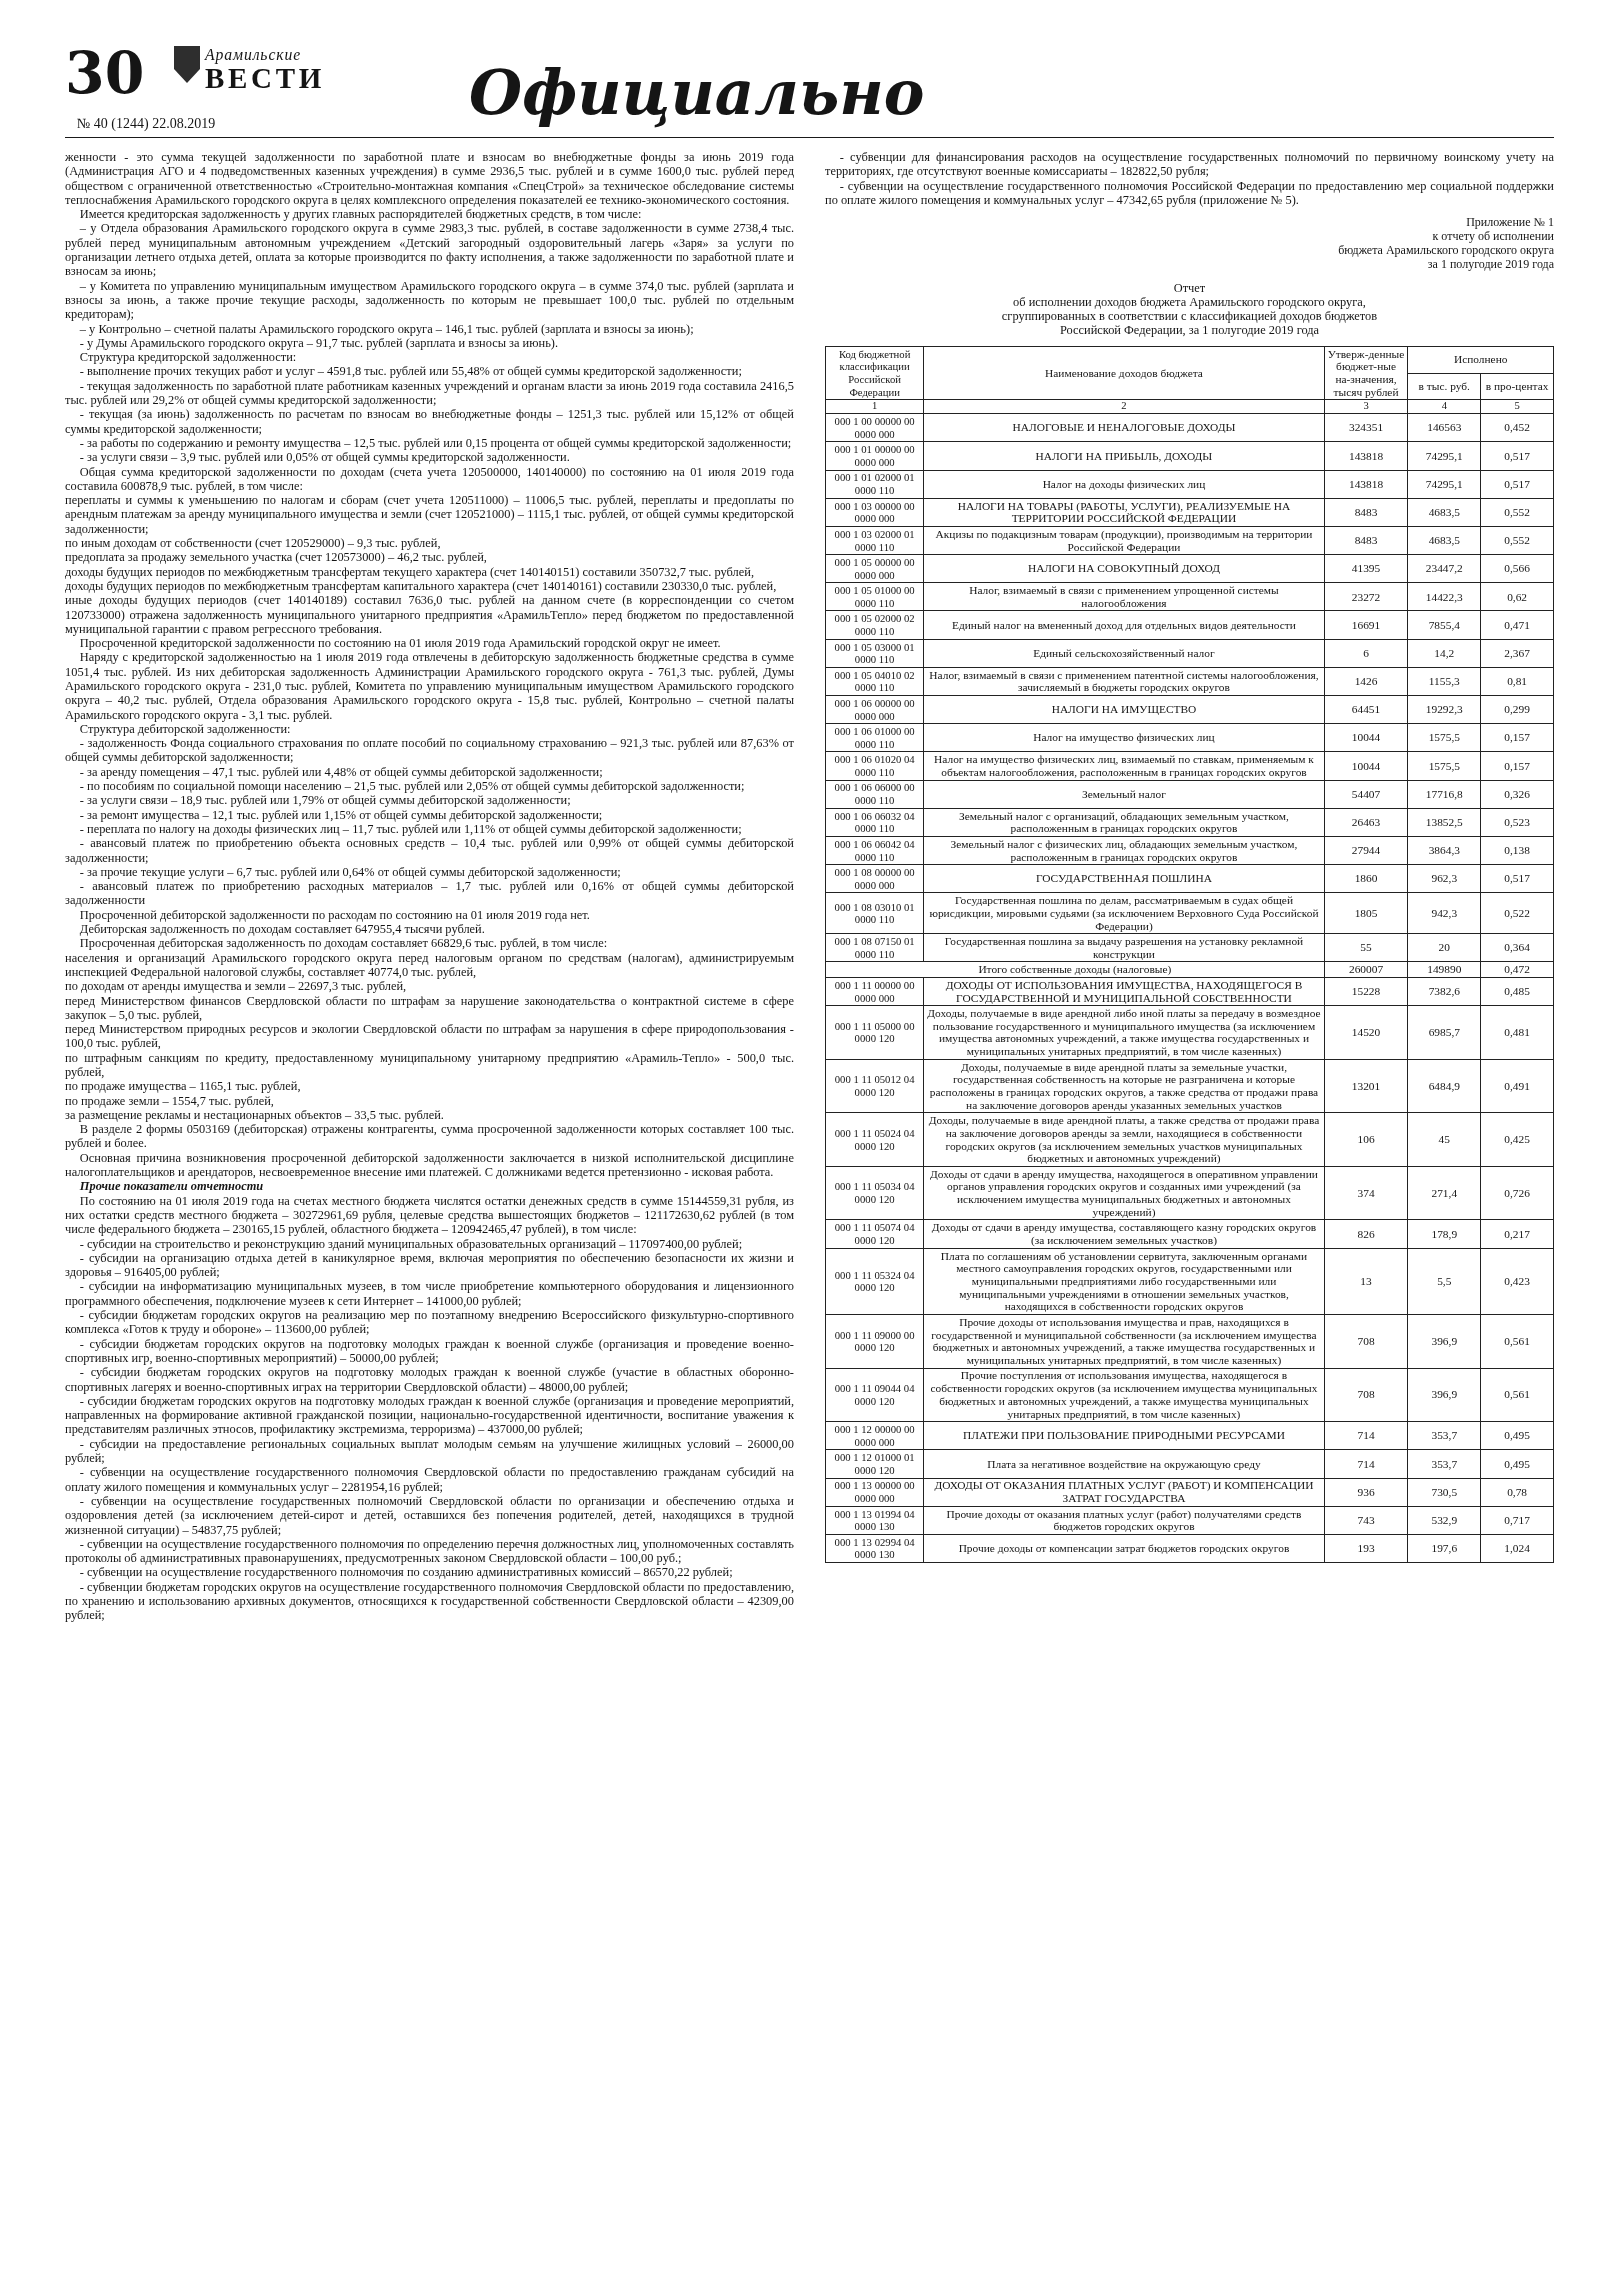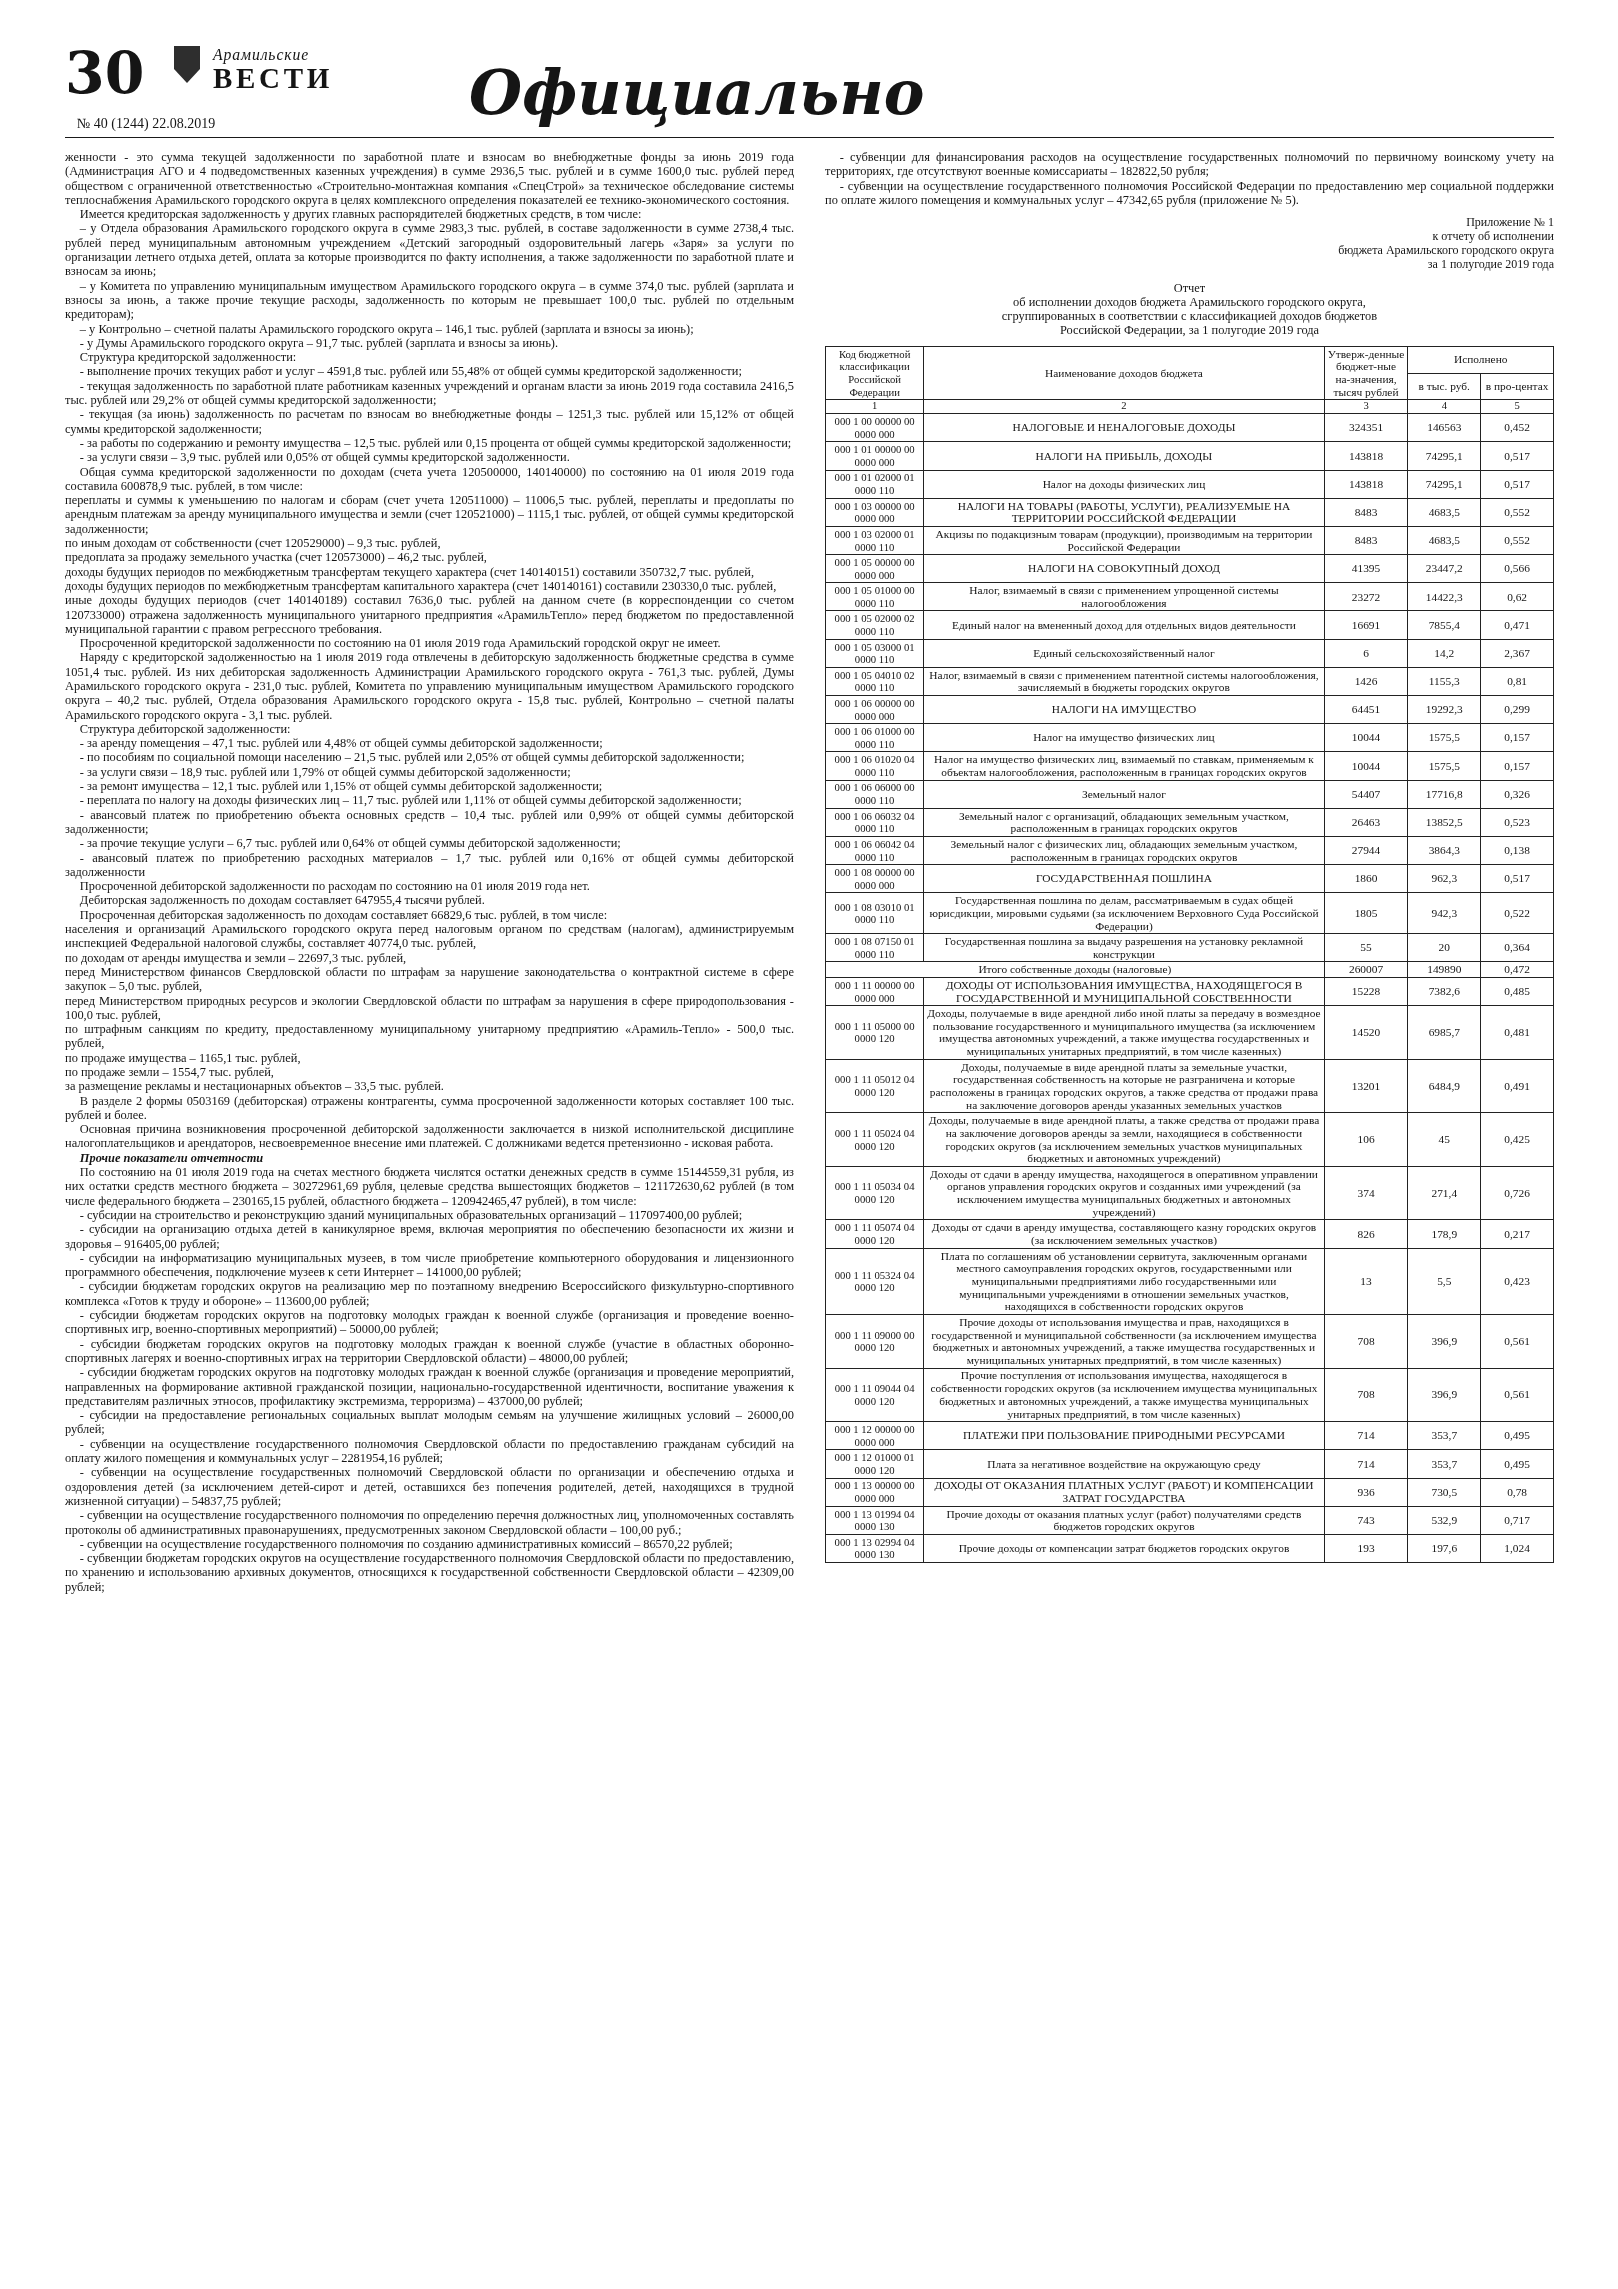--- a/index.html
+++ b/index.html
@@ -3,21 +3,21 @@
 <meta charset="utf-8">
 <style>
   *{box-sizing:border-box;margin:0;padding:0;}
   body{width:1619px;height:2290px;background:#ffffff;color:#151515;
        font-family:"Liberation Serif","DejaVu Serif",serif;overflow:hidden;}
   .page{width:1619px;height:2290px;padding:46px 65px 30px;background:#fff;}
   
   .masthead{position:relative;height:92px;border-bottom:1.4px solid #1a1a1a;}
   .page-num{position:absolute;left:0;top:-7.4px;font-size:57px;font-weight:bold;
             font-family:"DejaVu Serif",serif;}
-  .logo{position:absolute;left:109px;top:0;display:flex;gap:13px;align-items:flex-start;}
+  .logo{position:absolute;left:109px;top:0;display:flex;gap:5px;align-items:flex-start;}
   .crest{width:26px;height:37px;background:#2e2e2e;
          clip-path:polygon(0 0,100% 0,100% 62%,50% 100%,0 62%);}
   .logo-col{display:flex;flex-direction:column;}
   .logo-top{font-size:15.7px;letter-spacing:0.9px;font-style:italic;}
   .logo-bottom{font-size:29px;font-weight:bold;letter-spacing:3.7px;line-height:28px;}
   .issue-line{position:absolute;left:12px;bottom:4.6px;font-size:14px;}
   .section-title{position:absolute;left:404px;top:11px;font-size:61px;font-style:italic;
                  font-weight:bold;font-family:"DejaVu Serif",serif;}
   
   .content{display:flex;gap:31px;margin-top:12px;}
@@ -99,20 +99,21 @@
         <p class="para no-indent">доходы будущих периодов по межбюджетным трансфертам капитального характера (счет 140140161) составили 230330,0 тыс. рублей,</p>
 
         <p class="para no-indent">иные доходы будущих периодов (счет 140140189) составил 7636,0 тыс. рублей на данном счете (в корреспонденции со счетом 120733000) отражена задолженность муниципального унитарного предприятия «АрамильТепло» перед бюджетом по предоставленной муниципальной гарантии с правом регрессного требования.</p>
 
         <p class="para">Просроченной кредиторской задолженности по состоянию на 01 июля 2019 года Арамильский городской округ не имеет.</p>
 
         <p class="para">Наряду с кредиторской задолженностью на 1 июля 2019 года отвлечены в дебиторскую задолженность бюджетные средства в сумме 1051,4 тыс. рублей. Из них дебиторская задолженность Администрации Арамильского городского округа - 761,3 тыс. рублей, Думы Арамильского городского округа - 231,0 тыс. рублей, Комитета по управлению муниципальным имуществом Арамильского городского округа – 40,2 тыс. рублей, Отдела образования Арамильского городского округа - 15,8 тыс. рублей, Контрольно – счетной палаты Арамильского городского округа - 3,1 тыс. рублей.</p>
 
         <p class="para">Структура дебиторской задолженности:</p>
 
+        <p class="para">- задолженность Фонда социального страхования по оплате пособий по социальному страхованию – 921,3 тыс. рублей или 87,63% от общей суммы дебиторской задолженности;</p>
 
         <p class="para">- за аренду помещения – 47,1 тыс. рублей или 4,48% от общей суммы дебиторской задолженности;</p>
 
         <p class="para">- по пособиям по социальной помощи населению – 21,5 тыс. рублей или 2,05% от общей суммы дебиторской задолженности;</p>
 
         <p class="para">- за услуги связи – 18,9 тыс. рублей или 1,79% от общей суммы дебиторской задолженности;</p>
 
         <p class="para">- за ремонт имущества – 12,1 тыс. рублей или 1,15% от общей суммы дебиторской задолженности;</p>
 
         <p class="para">- переплата по налогу на доходы физических лиц – 11,7 тыс. рублей или 1,11% от общей суммы дебиторской задолженности;</p>

